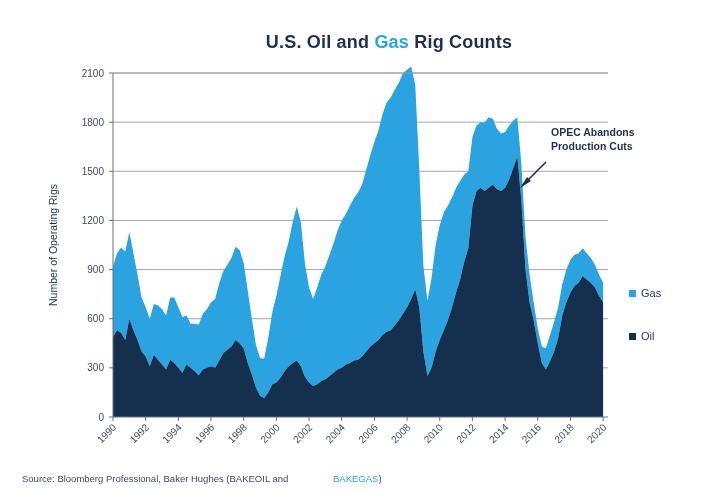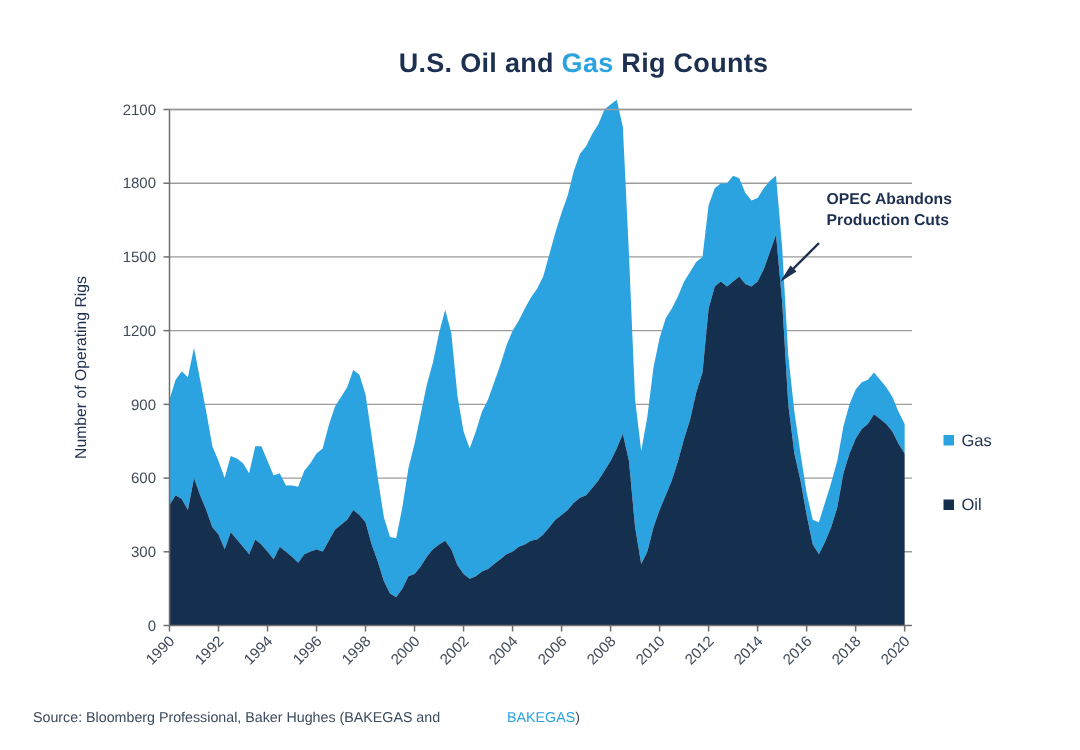--- a/index.html
+++ b/index.html
@@ -99,14 +99,14 @@
       <path d="M 546 162 L 522 186" stroke="#1d3050" stroke-width="1.6" fill="none"></path>
       <path d="M 520 188 L 531 181 L 527 177 Z" fill="#1d3050"></path>
       <rect x="629" y="290" width="7" height="7" fill="#2ba3e0"></rect>
       <text x="641" y="297" class="legend-label">Gas</text>
       <rect x="629" y="333" width="7" height="7" fill="#15304f"></rect>
       <text x="641" y="340" class="legend-label">Oil</text>
     </svg>
 </div>
 
 <div id="source-note">
-  <span>Source: Bloomberg Professional, Baker Hughes (BAKEGAS and </span><span class="tick-blue">BAKEGAS</span><span>)</span>
+  <span>Source: Bloomberg Professional, Baker Hughes (BAKEOIL and </span><span class="tick-blue">BAKEGAS</span><span>)</span>
 </div>
 
 </body></html>

